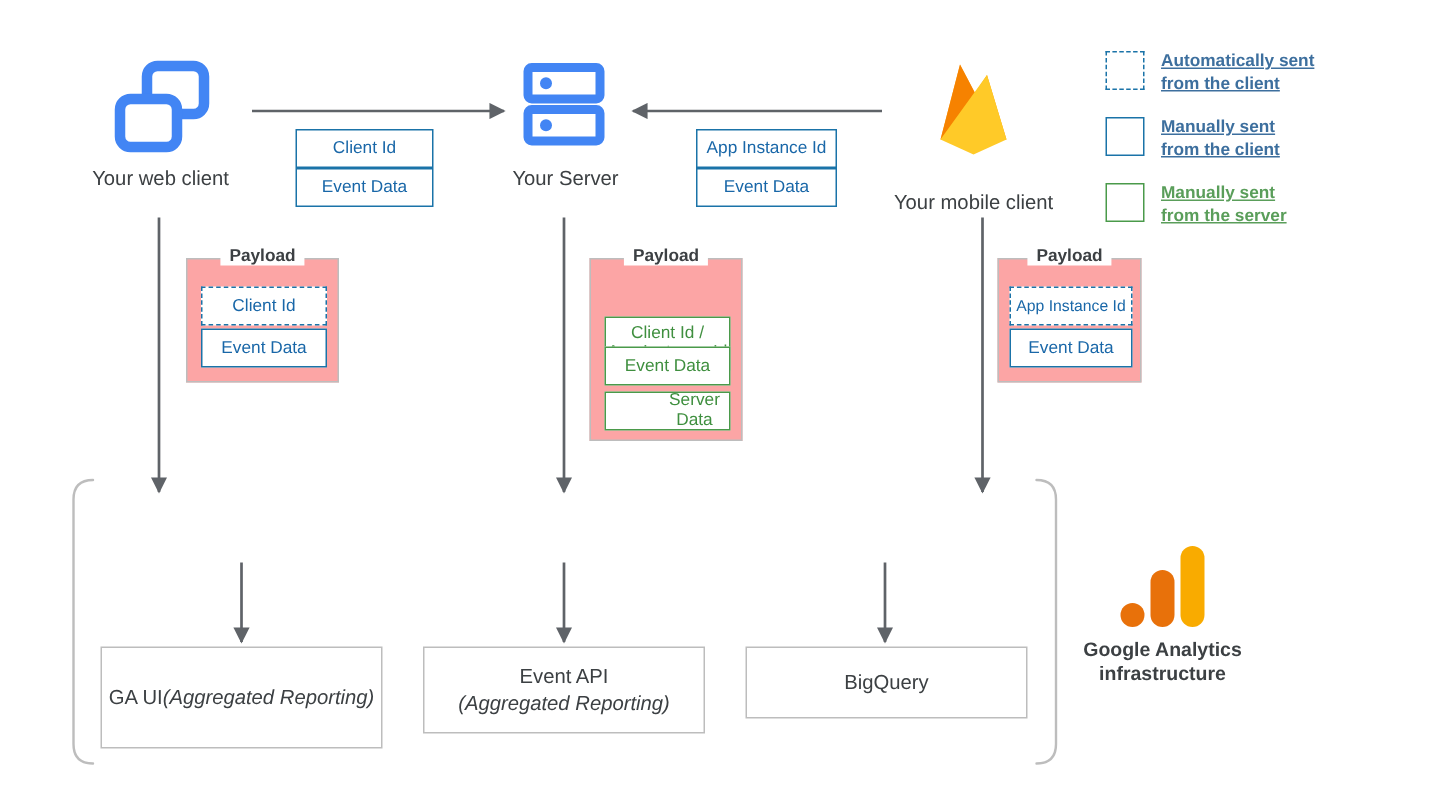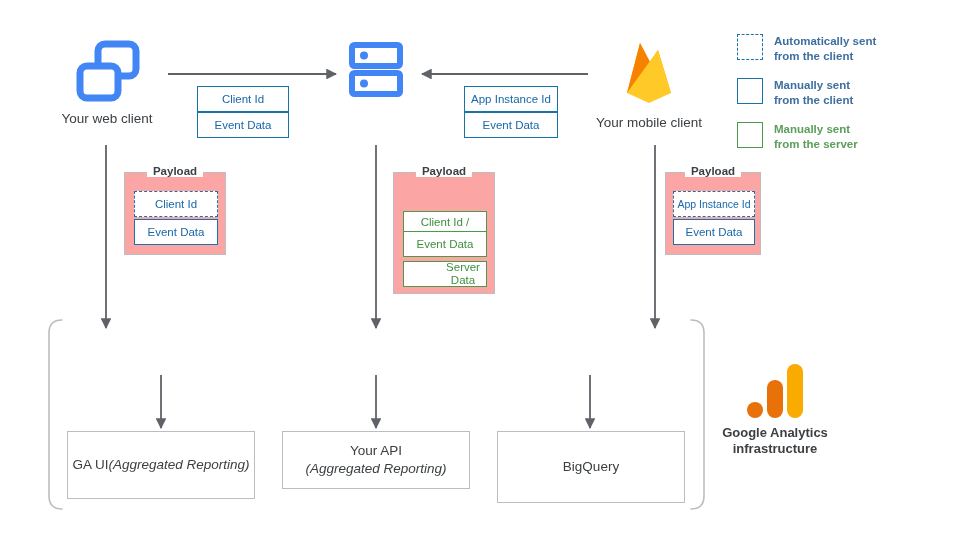--- a/index.html
+++ b/index.html
@@ -68,21 +68,21 @@
   .gbox .ital{font-style:italic;}
 
   
   .legend-swatch{
     box-sizing:border-box;width:26px;height:26px;background:#fff;
   }
   .legend-swatch.dashed-blue{border:1.6px dashed #1a73a8;}
   .legend-swatch.solid-blue{border:1.6px solid #1a73a8;}
   .legend-swatch.solid-green{border:1.6px solid #4a9a4a;}
   .legend-text{
-    font-size:11.5px;font-weight:bold;line-height:14.5px;white-space:nowrap;
+    font-size:11.5px;font-weight:bold;line-height:14.5px;white-space:nowrap;text-decoration:underline;
   }
   .legend-text.blue{color:#3d6f9e;}
   .legend-text.green{color:#5a9e5a;}
 
   svg{display:block;overflow:visible;}
 </style>
 </head>
 <body>
 
 <div class="stage">
@@ -115,27 +115,28 @@
     <rect x="6" y="28" width="38" height="32" rx="7" fill="#fff" stroke="#4285f4" stroke-width="7"></rect>
   </svg>
   <div class="abs node-label" style="left:36px;top:111px;width:142px;">Your web client</div>
 
   <svg class="abs" style="left:348px;top:42px;width:56px;height:56px;" viewBox="0 0 56 56">
     <rect x="4" y="3" width="48" height="21" rx="2.5" fill="none" stroke="#4285f4" stroke-width="6"></rect>
     <rect x="4" y="31" width="48" height="21" rx="2.5" fill="none" stroke="#4285f4" stroke-width="6"></rect>
     <circle cx="16" cy="13.5" r="4" fill="#4285f4"></circle>
     <circle cx="16" cy="41.5" r="4" fill="#4285f4"></circle>
   </svg>
+  <div class="abs node-label" style="left:306px;top:111px;width:142px;">Your Server</div>
 
   <svg class="abs" style="left:618px;top:38px;width:62px;height:68px;" viewBox="0 0 62 68">
     <path d="M9 55 L22 5 L32 24 L40 12 L53 55 Z" fill="#ffa000"></path>
     <path d="M9 55 L22 5 L32 24 Z" fill="#f57c00" opacity="0.85"></path>
     <path d="M9 55 L40 12 L53 55 L31 65 Z" fill="#ffca28"></path>
   </svg>
-  <div class="abs node-label" style="left:578px;top:115px;width:142px;">Your mobile client</div>
+  <div class="abs node-label" style="left:578px;top:127px;width:142px;">Your mobile client</div>
 
   <div class="abs tbox" style="left:197px;top:86px;width:92px;height:26px;">Client Id</div>
   <div class="abs tbox" style="left:197px;top:112px;width:92px;height:26px;">Event Data</div>
 
   <div class="abs tbox" style="left:464px;top:86px;width:94px;height:26px;">App Instance Id</div>
   <div class="abs tbox" style="left:464px;top:112px;width:94px;height:26px;">Event Data</div>
 
   <div class="abs payload" style="left:124px;top:172px;width:102px;height:83px;">
     <div class="payload-title">Payload</div>
     <div class="chip dashed-blue abs" style="left:9px;top:18px;width:84px;height:26px;">Client Id</div>
@@ -156,25 +157,25 @@
     <div class="chip solid-blue abs" style="left:7px;top:46px;width:82px;height:26px;">Event Data</div>
   </div>
 
 
   <div class="abs gbox" style="left:67px;top:431px;width:188px;height:68px;">
     <div>GA UI</div>
     <div class="ital">(Aggregated Reporting)</div>
   </div>
 
   <div class="abs gbox" style="left:282px;top:431px;width:188px;height:58px;flex-direction:column;">
-    <div>Your API</div>
+    <div>Event API</div>
     <div class="ital">(Aggregated Reporting)</div>
   </div>
 
-  <div class="abs gbox" style="left:497px;top:431px;width:188px;height:72px;flex-direction:row;">
+  <div class="abs gbox" style="left:497px;top:431px;width:188px;height:48px;flex-direction:row;">
     <div>BigQuery</div>
   </div>
 
   <svg class="abs" style="left:747px;top:364px;width:56px;height:54px;" viewBox="0 0 56 54">
     <rect x="40" y="0" width="16" height="54" rx="8" fill="#f9ab00"></rect>
     <rect x="20" y="16" width="16" height="38" rx="8" fill="#e8710a"></rect>
     <circle cx="8" cy="46" r="8" fill="#e8710a"></circle>
   </svg>
   <div class="abs node-label" style="left:695px;top:441px;width:160px;font-weight:bold;font-size:13px;">infrastructure</div>
   <div class="abs node-label" style="left:695px;top:425px;width:160px;font-weight:bold;font-size:13px;">Google Analytics</div>

